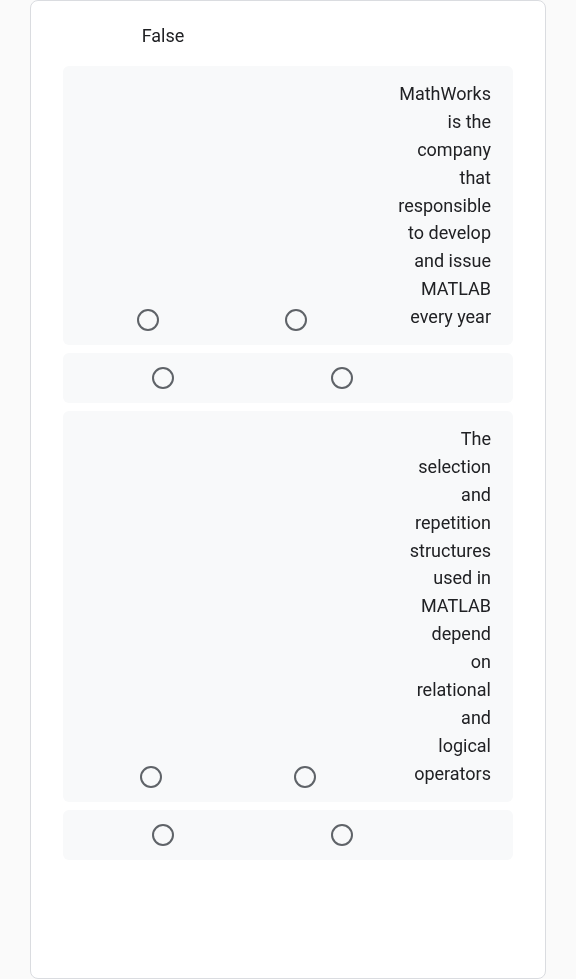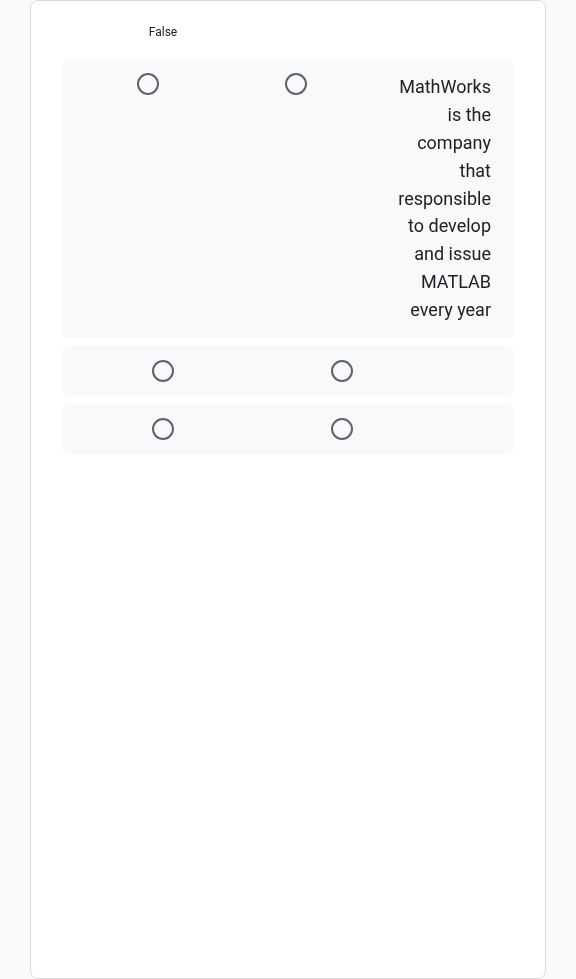--- a/index.html
+++ b/index.html
@@ -23,30 +23,30 @@
       min-height: 979px;
     }
     .header-row {
       display: flex;
       padding: 24px 32px 20px 32px;
       align-items: center;
     }
     .header-col {
       width: 140px;
       text-align: center;
-      font-size: 12px;
+      font-size: 18px;
       color: #202124;
       font-weight: 400;
     }
     .header-col:first-child {
       margin-left: 30px;
     }
     .question-row {
       display: flex;
-      align-items: flex-start;
+      align-items: flex-end;
       background: #f8f9fa;
       margin: 0 32px 8px 32px;
       border-radius: 6px;
       padding: 14px 18px 14px 0;
       gap: 39px;
     }
     .radio-col {
       width: 140px;
       display: flex;
       justify-content: center;
@@ -93,20 +93,29 @@
 
   <div class="question-row">
     <div class="radio-col">
       <div class="radio-circle"></div>
     </div>
     <div class="radio-col">
       <div class="radio-circle"></div>
     </div>
   </div>
 
+  <div class="question-row">
+    <div class="radio-col">
+      <div class="radio-circle"></div>
+    </div>
+    <div class="radio-col">
+      <div class="radio-circle"></div>
+    </div>
+    <div class="question-text">The selection and repetition structures used in MATLAB depend on relational and logical operators</div>
+  </div>
 
   <div class="question-row">
     <div class="radio-col">
       <div class="radio-circle"></div>
     </div>
     <div class="radio-col">
       <div class="radio-circle"></div>
     </div>
   </div>
 

